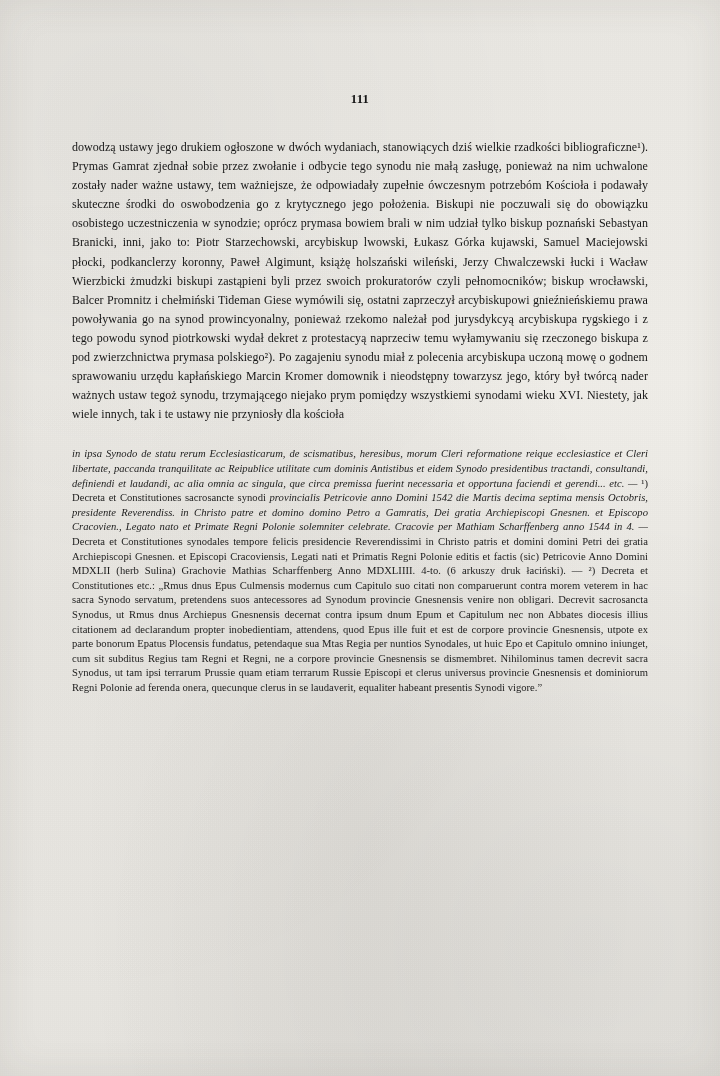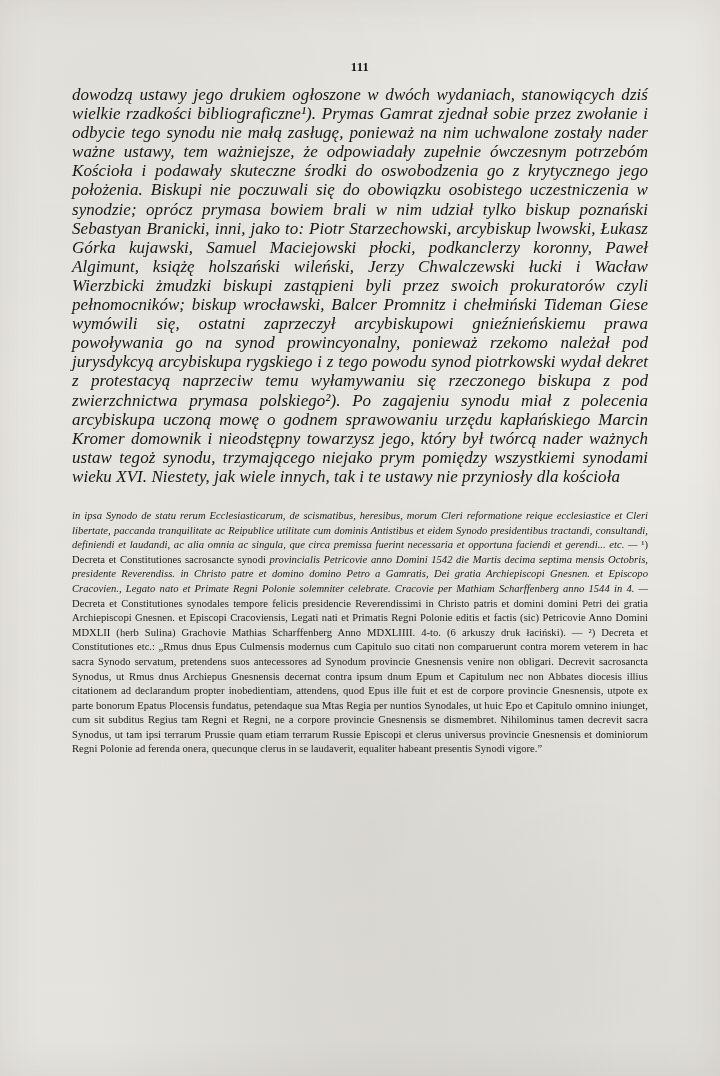--- a/index.html
+++ b/index.html
@@ -37,32 +37,31 @@
     left: 72px;
     top: 0;
     width: 576px;
     height: 1076px;
   }
   .folio {
     text-align: center;
     font-size: 12.5px;
     font-weight: bold;
     letter-spacing: 0.4px;
-    margin-top: 60px;
+    margin-top: 92px;
     color: #151515;
   }
   .body-text {
-    margin-top: 10px;
-    font-size: 17px;
+    margin-top: 31px;
+    font-size: 12px;
     line-height: 19.1px;
     text-align: justify;
     text-justify: inter-word;
     color: #171717;
     letter-spacing: 0.05px;
-    font-style: italic;
   }
   .rule {
     margin: 0;
     border: 0;
     border-top: 1px solid #9a968f;
     width: 130px;
     margin-top: 22px;
     margin-left: 0;
     opacity: 0;
   }

